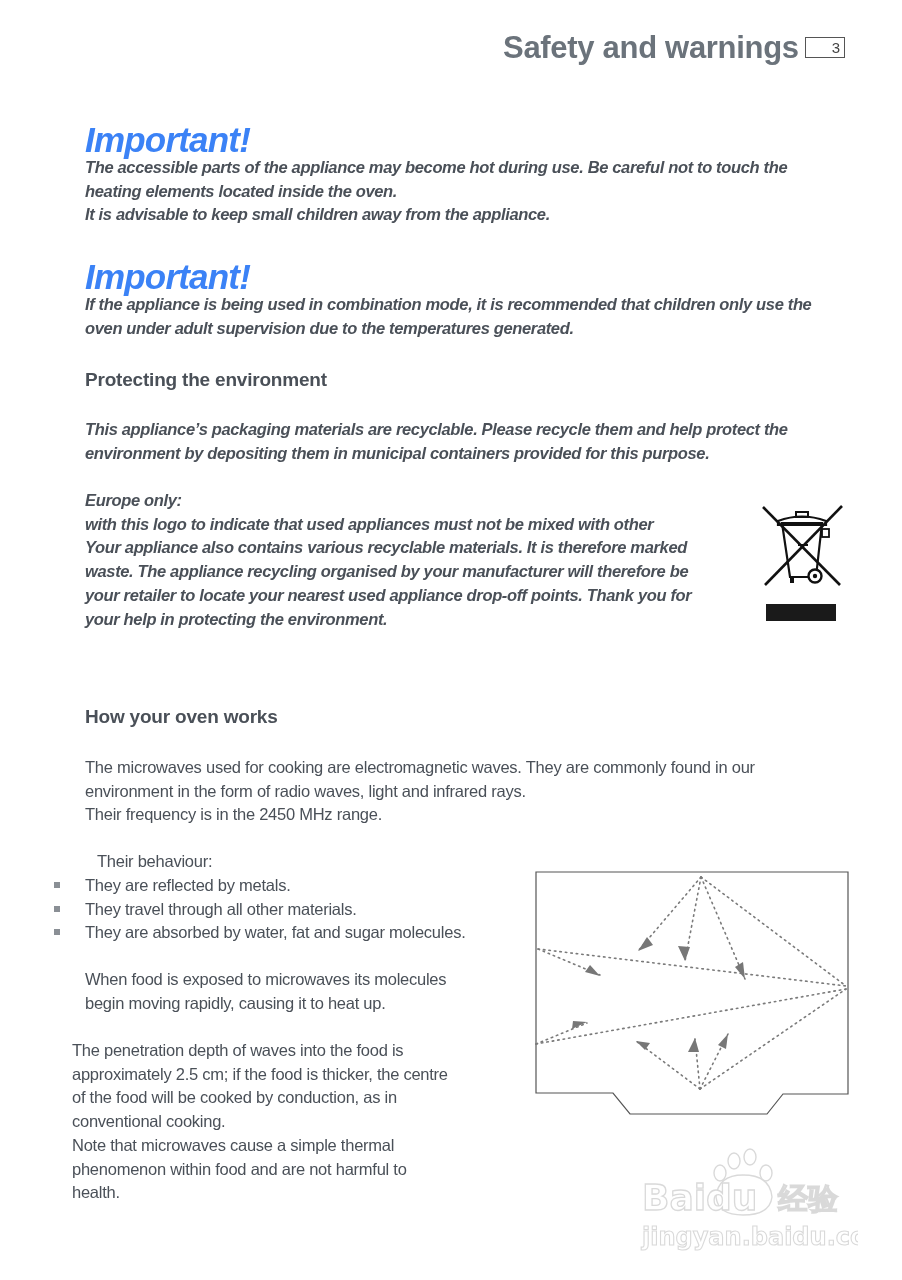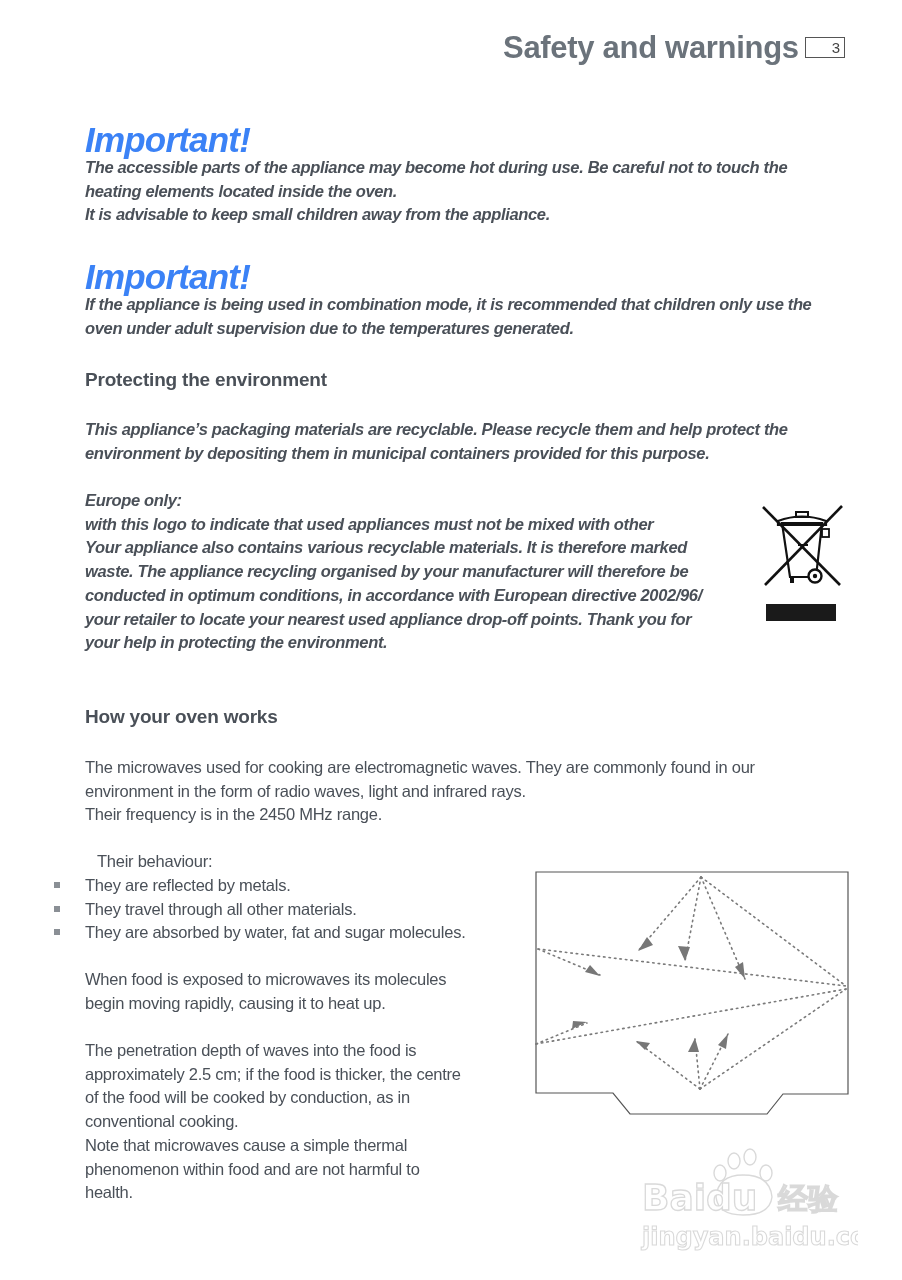--- a/index.html
+++ b/index.html
@@ -45,21 +45,20 @@
 <div class="abs h2" style="left:85px; top:369px;">Protecting the environment</div>
 <div class="abs bi" style="left:85px; top:418px;">
   <div>This appliance’s packaging materials are recyclable. Please recycle them and help protect the</div>
   <div>environment by depositing them in municipal containers provided for this purpose.</div>
 </div>
 <div class="abs bi" style="left:85px; top:489px;">
   <div>Europe only:</div>
   <div>with this logo to indicate that used appliances must not be mixed with other</div>
   <div>Your appliance also contains various recyclable materials. It is therefore marked</div>
   <div>waste. The appliance recycling organised by your manufacturer will therefore be</div>
-  <div>conducted in optimum conditions, in accordance with European directive 2002/96/</div>
   <div>your retailer to locate your nearest used appliance drop-off points. Thank you for</div>
   <div>your help in protecting the environment.</div>
 </div>
 
 <svg class="abs weee" viewBox="0 0 84 122">
 
   <path d="M22 20 L30 74 L56 74 L62 20 Z" fill="none" stroke="#111" stroke-width="2.2"></path>
 
   <path d="M18 18 Q42 9 66 18 L66 22 L18 22 Z" fill="none" stroke="#111" stroke-width="2.2"></path>
   <rect x="36" y="9" width="12" height="5" fill="none" stroke="#111" stroke-width="2"></rect>
@@ -100,21 +99,21 @@
     <span class="bullet-mark"></span>
     <span class="bullet-text">They are absorbed by water, fat and sugar molecules.</span>
   </div>
 </div>
 
 <div class="abs p" style="left:85px; top:968px;">
   <div>When food is exposed to microwaves its molecules</div>
   <div>begin moving rapidly, causing it to heat up.</div>
 </div>
 
-<div class="abs p" style="left:85px; top:1039px;">
+<div class="abs p" style="left:72px; top:1039px;">
   <div>The penetration depth of waves into the food is</div>
   <div>approximately 2.5 cm; if the food is thicker, the centre</div>
   <div>of the food will be cooked by conduction, as in</div>
   <div>conventional cooking.</div>
   <div>Note that microwaves cause a simple thermal</div>
   <div>phenomenon within food and are not harmful to</div>
   <div>health.</div>
 </div>
 
 <svg class="abs diagram" viewBox="0 0 314 245">

